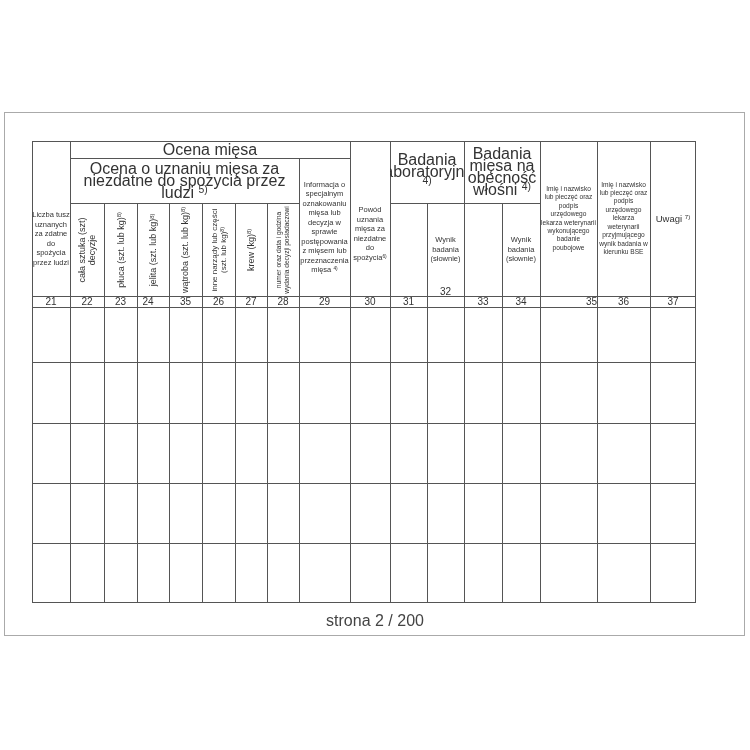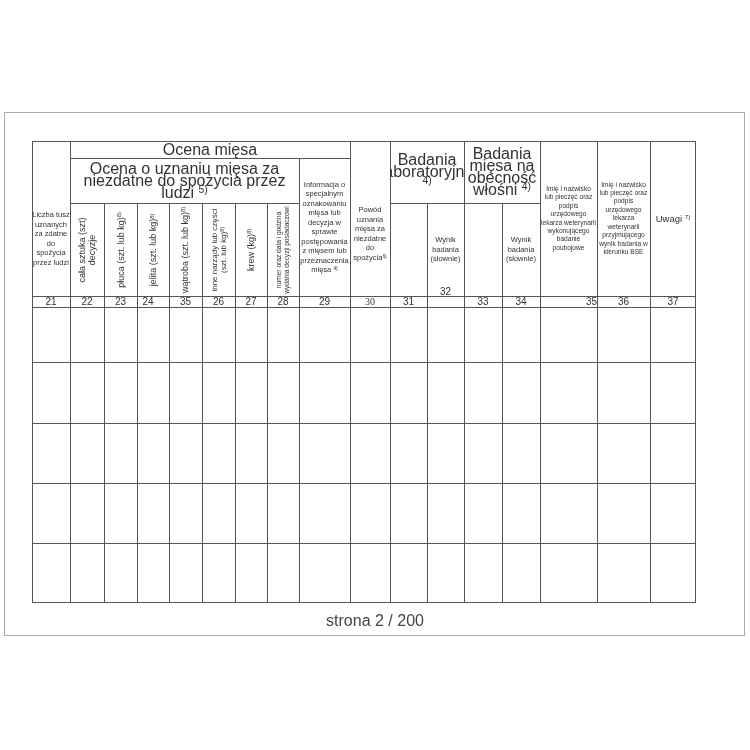--- a/index.html
+++ b/index.html
@@ -165,21 +165,21 @@
     </div>
   <div class="cell t-num" style="left:203px; top:155px; width:32px; height:11px;">
       <span>27</span>
     </div>
   <div class="cell t-num" style="left:235px; top:155px; width:32px; height:11px;">
       <span>28</span>
     </div>
   <div class="cell t-num" style="left:267px; top:155px; width:51px; height:11px;">
       <span>29</span>
     </div>
-  <div class="cell t-num" style="left:318px; top:155px; width:40px; height:11px;font-family:Liberation Serif, serif;">
+  <div class="cell t-num" style="left:318px; top:155px; width:40px; height:11px;">
       <span>30</span>
     </div>
   <div class="cell t-num" style="left:358px; top:155px; width:37px; height:11px;">
       <span>31</span>
     </div>
   <div class="cell t-num" style="left:395px; top:145px; width:37px; height:11px;align-items:flex-end;">
       <span>32</span>
     </div>
   <div class="cell t-num" style="left:432px; top:155px; width:38px; height:11px;">
       <span>33</span>

